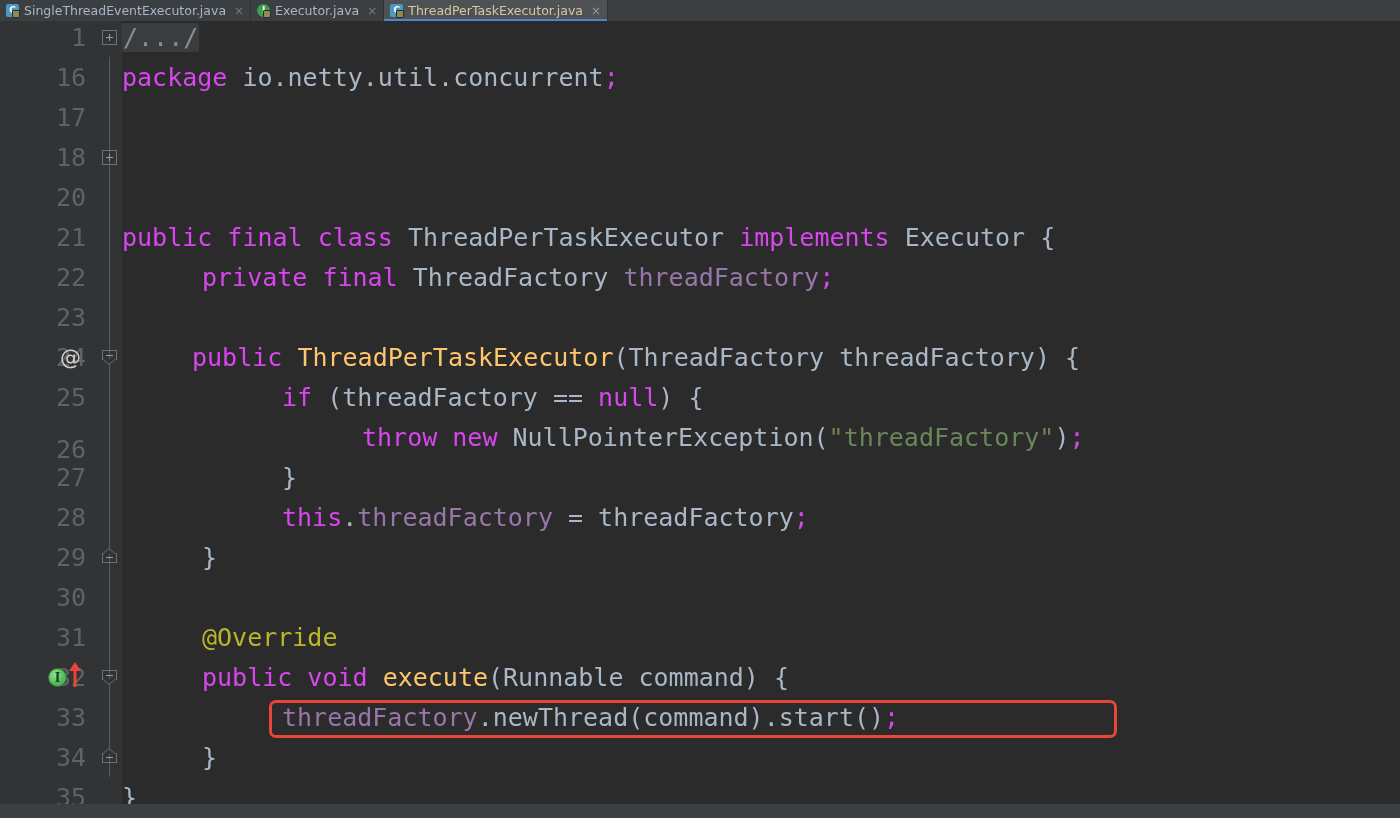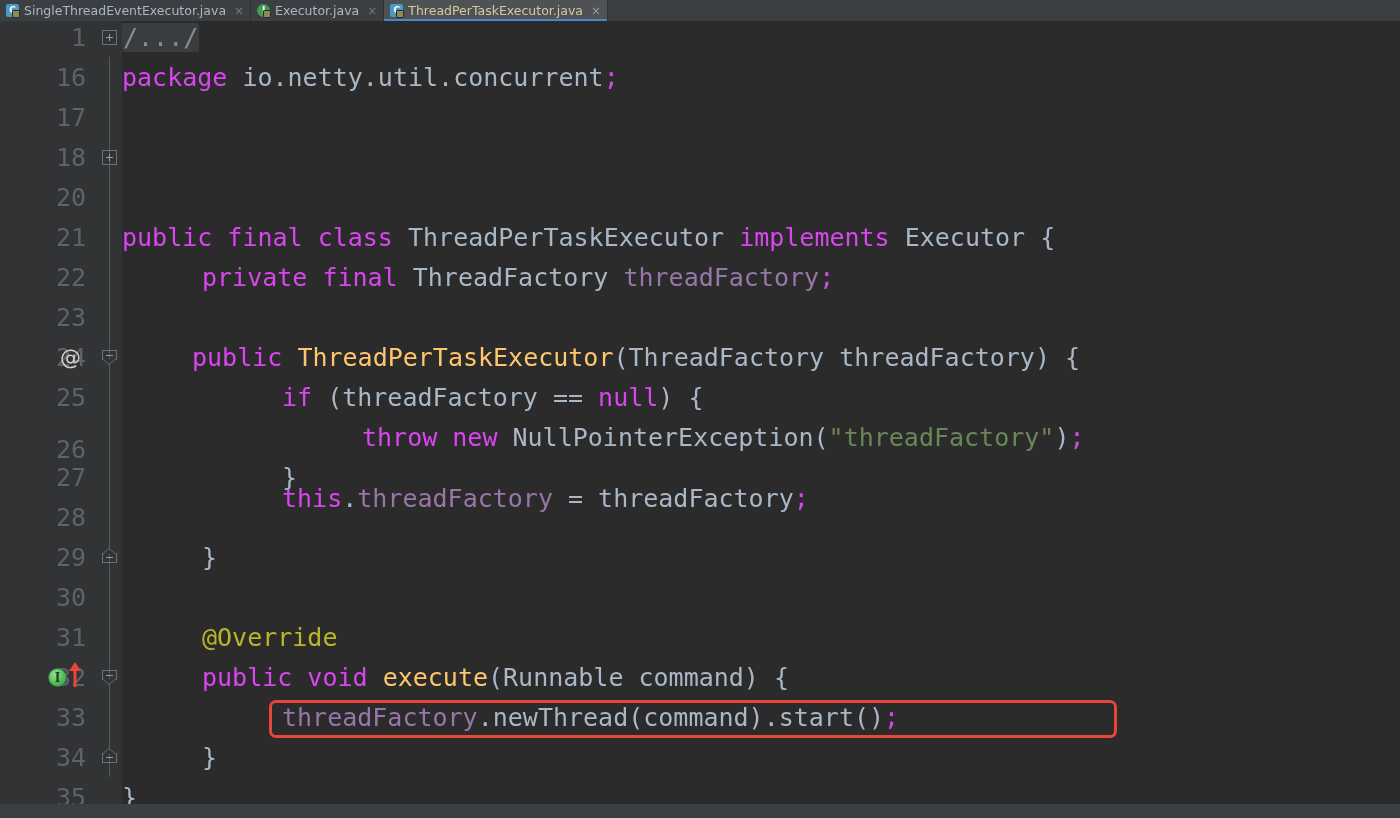--- a/index.html
+++ b/index.html
@@ -368,21 +368,21 @@
       <div class="codeline" style="top: 37px; left: 0px;"><span class="kw">package</span><span class="plain"> io.netty.util.concurrent</span><span class="kw">;</span></div>
       <div class="codeline" style="top: 77px; left: 0px;"></div>
       <div class="codeline" style="top: 157px; left: 0px;"></div>
       <div class="codeline" style="top: 197px; left: 0px;"><span class="kw">public final class</span><span class="plain"> ThreadPerTaskExecutor </span><span class="kw">implements</span><span class="plain"> Executor {</span></div>
       <div class="codeline" style="top: 237px; left: 80px;"><span class="kw">private final</span><span class="plain"> ThreadFactory </span><span class="fld">threadFactory</span><span class="kw">;</span></div>
       <div class="codeline" style="top: 277px; left: 0px;"></div>
       <div class="codeline" style="top: 317px; left: 70px;"><span class="kw">public</span><span class="plain"> </span><span class="ctor">ThreadPerTaskExecutor</span><span class="plain">(ThreadFactory threadFactory) {</span></div>
       <div class="codeline" style="top: 357px; left: 160px;"><span class="kw">if</span><span class="plain"> (threadFactory == </span><span class="kw">null</span><span class="plain">) {</span></div>
       <div class="codeline" style="top: 397px; left: 240px;"><span class="kw">throw new</span><span class="plain"> NullPointerException(</span><span class="str">"threadFactory"</span><span class="plain">)</span><span class="kw">;</span></div>
       <div class="codeline" style="top: 437px; left: 160px;"><span class="plain">}</span></div>
-      <div class="codeline" style="top: 458px; left: 160px;"><span class="kw">this</span><span class="plain">.</span><span class="fld">threadFactory</span><span class="plain"> = threadFactory</span><span class="kw">;</span></div>
+      <div class="codeline" style="top: 477px; left: 160px;"><span class="kw">this</span><span class="plain">.</span><span class="fld">threadFactory</span><span class="plain"> = threadFactory</span><span class="kw">;</span></div>
       <div class="codeline" style="top: 517px; left: 80px;"><span class="plain">}</span></div>
       <div class="codeline" style="top: 557px; left: 0px;"></div>
       <div class="codeline" style="top: 597px; left: 80px;"><span class="anno">@Override</span></div>
       <div class="codeline" style="top: 637px; left: 80px;"><span class="kw">public void</span><span class="plain"> </span><span class="mtd">execute</span><span class="plain">(Runnable command) {</span></div>
       <div class="codeline" style="top: 677px; left: 160px; text-align: right;"><span class="fld">threadFactory</span><span class="plain">.newThread(command).start()</span><span class="kw">;</span></div>
       <div class="codeline" style="top: 717px; left: 80px;"><span class="plain">}</span></div>
       <div class="codeline" style="top: 757px; left: 0px;"><span class="plain">}</span></div>
     </div>
   <div id="annot-box" style="left: 269px; top: 679px; width: 848px; height: 38px;"></div>
 </div>

